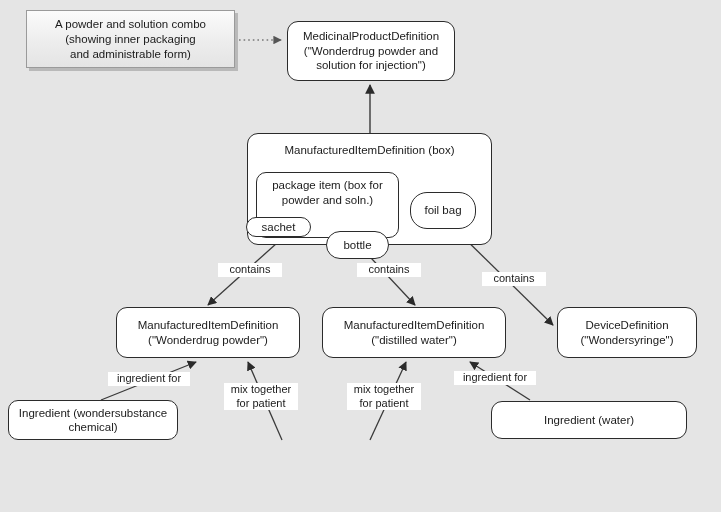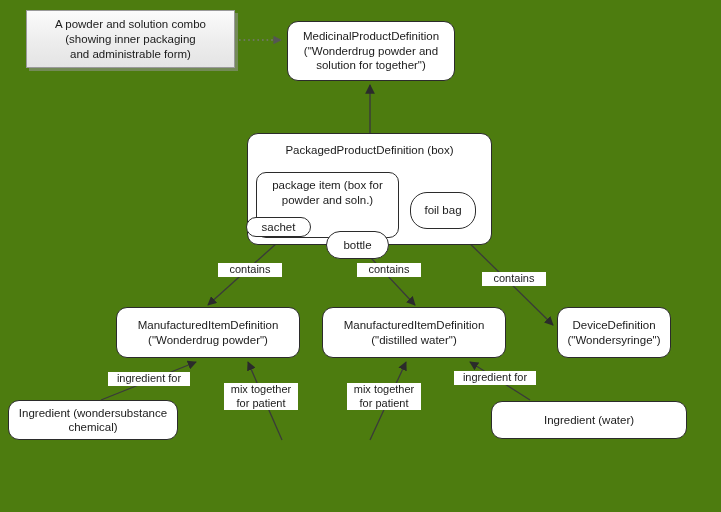--- a/index.html
+++ b/index.html
@@ -8,21 +8,21 @@
     background: #ffffff;
   }
   body {
     font-family: "Liberation Sans", sans-serif;
   }
   #diagram {
     position: relative;
     width: 721px;
     height: 512px;
     overflow: hidden;
-    background: #4d7c0f;
+    background: #e5e5e5;
   }
   #edges {
     position: absolute;
     left: 0;
     top: 0;
     width: 721px;
     height: 512px;
   }
   .node {
     position: absolute;
@@ -123,25 +123,25 @@
 
   <div class="note" style="left:26px; top:10px; width:209px; height:58px;">
     <div class="note-inner">A powder and solution combo
 (showing inner packaging
 and administrable form)</div>
   </div>
 
   <div class="node" style="left:287px; top:21px; width:168px; height:60px;">
     <div class="node-inner">MedicinalProductDefinition
 ("Wonderdrug powder and
-solution for together")</div>
+solution for injection")</div>
   </div>
 
   <div class="node container" style="left:247px; top:133px; width:245px; height:112px;">
-    <div class="node-inner">PackagedProductDefinition (box)</div>
+    <div class="node-inner">ManufacturedItemDefinition (box)</div>
   </div>
 
   <div class="node container" style="left:256px; top:172px; width:143px; height:66px; border-radius:10px; padding-top:5px;">
     <div class="node-inner">package item (box for
 powder and soln.)</div>
   </div>
 
   <div class="node small" style="left:246px; top:217px; width:65px; height:20px;">
     <div class="node-inner">sachet</div>
   </div>
@@ -157,26 +157,26 @@
   <div class="node" style="left:116px; top:307px; width:184px; height:51px;">
     <div class="node-inner">ManufacturedItemDefinition
 ("Wonderdrug powder")</div>
   </div>
 
   <div class="node" style="left:322px; top:307px; width:184px; height:51px;">
     <div class="node-inner">ManufacturedItemDefinition
 ("distilled water")</div>
   </div>
 
-  <div class="node" style="left:557px; top:307px; width:114px; height:51px;">
+  <div class="node" style="left:557px; top:307px; width:140px; height:51px;">
     <div class="node-inner">DeviceDefinition
 ("Wondersyringe")</div>
   </div>
 
-  <div class="node" style="left:8px; top:400px; width:170px; height:40px;">
+  <div class="node" style="left:8px; top:400px; width:170px; height:40px;border-radius:10px;">
     <div class="node-inner">Ingredient (wondersubstance
 chemical)</div>
   </div>
 
   <div class="node" style="left:491px; top:401px; width:196px; height:38px;">
     <div class="node-inner">Ingredient (water)</div>
   </div>
 
 
   <div class="edge-label" style="left:218px; top:263px; width:60px;">contains</div>

